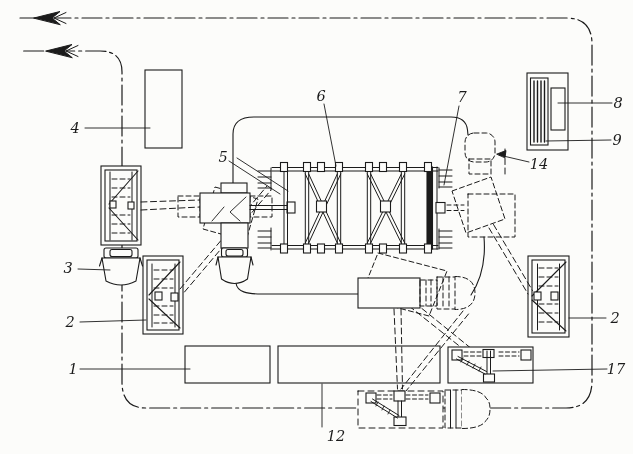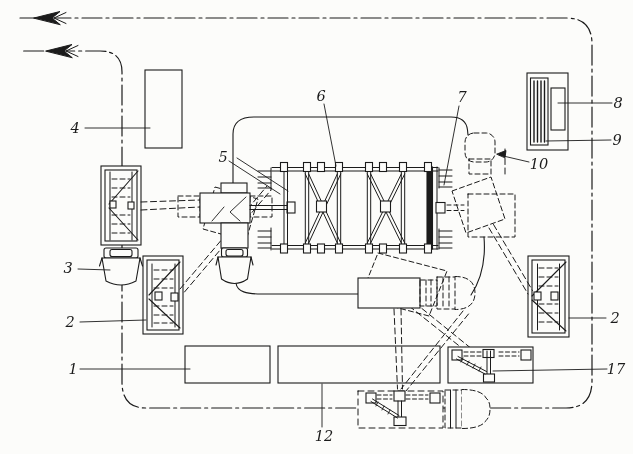--- a/index.html
+++ b/index.html
@@ -237,18 +237,18 @@
 
 <span class="lbl" style="left:73px;  top:369px;">1</span>
 <span class="lbl" style="left:70px;  top:322px;">2</span>
 <span class="lbl" style="left:68px;  top:268px;">3</span>
 <span class="lbl" style="left:75px;  top:128px;">4</span>
 <span class="lbl" style="left:223px; top:157px;">5</span>
 <span class="lbl" style="left:321px; top:96px;">6</span>
 <span class="lbl" style="left:462px; top:97px;">7</span>
 <span class="lbl" style="left:618px; top:103px;">8</span>
 <span class="lbl" style="left:617px; top:140px;">9</span>
-<span class="lbl" style="left:539px; top:164px;">10</span>
+<span class="lbl" style="left:539px; top:164px;">14</span>
 <span class="lbl" style="left:616px; top:369px;">17</span>
 <span class="lbl" style="left:615px; top:318px;">2</span>
-<span class="lbl" style="left:324px; top:436px;">12</span>
+<span class="lbl" style="left:336px; top:436px;">12</span>
 
 </div>
 
 </body></html>

